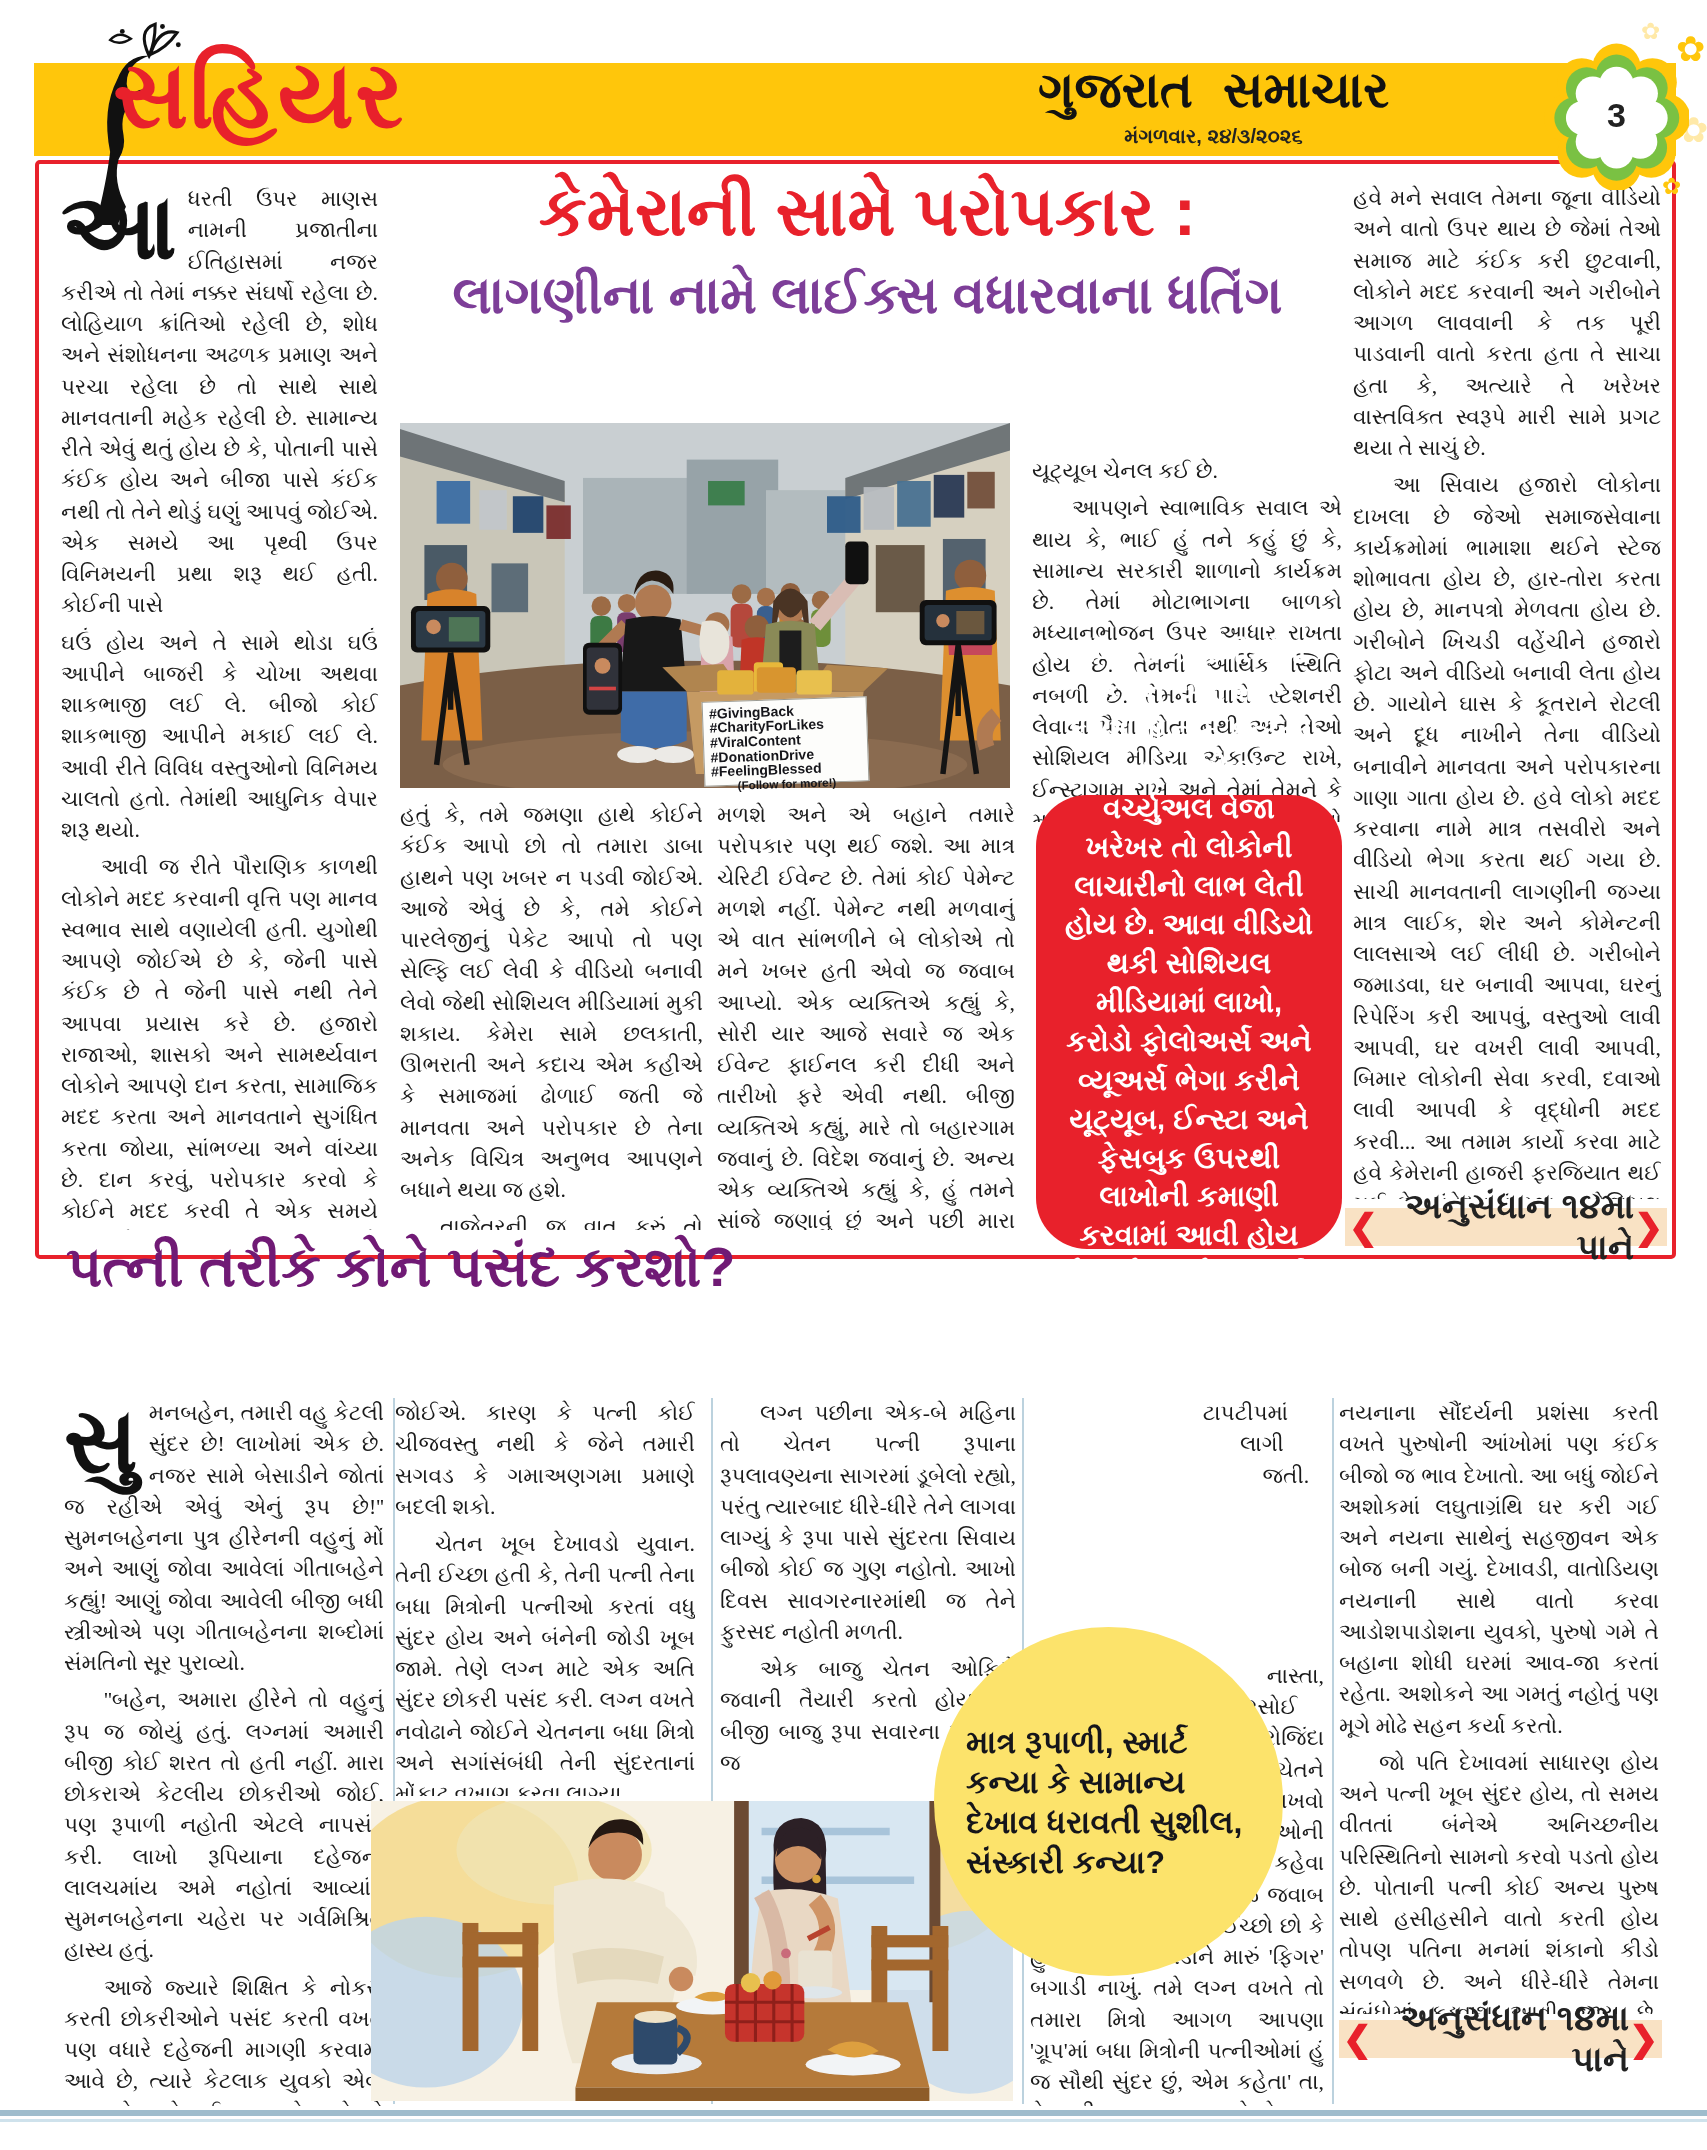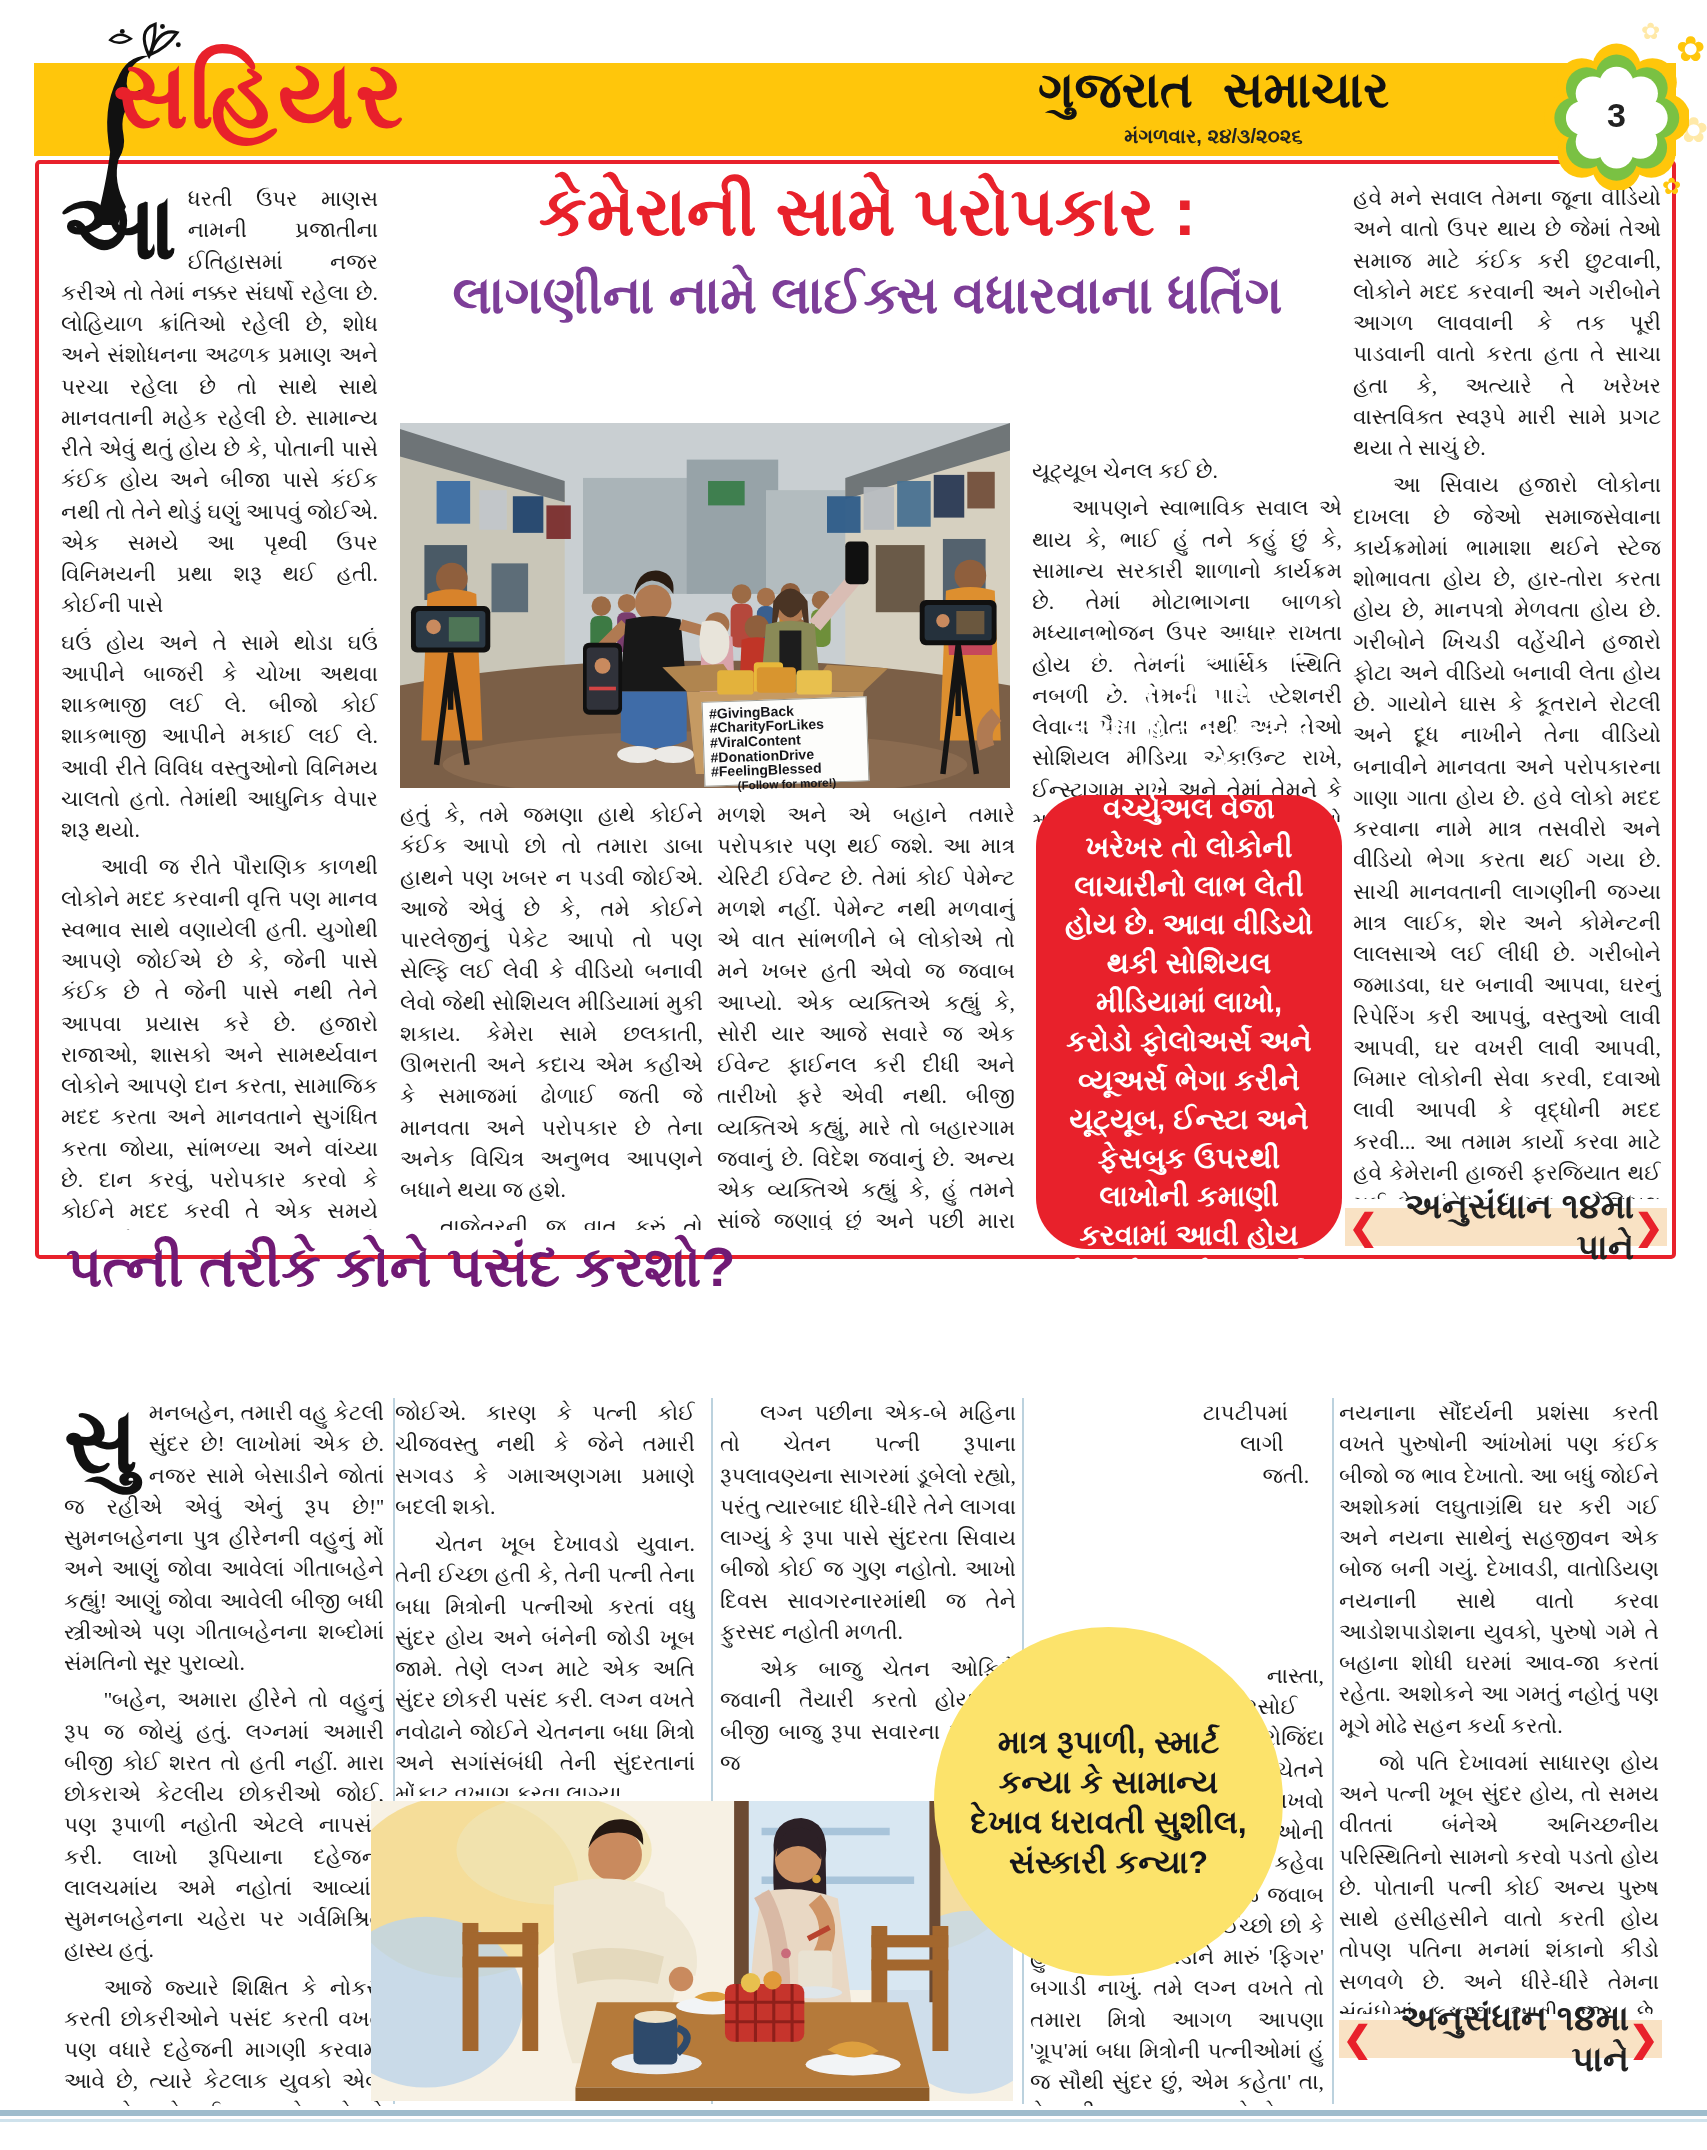--- a/index.html
+++ b/index.html
@@ -57,21 +57,21 @@
     font-weight:bold; font-size:35px; color:#222; }
   .cont-bar .bracket { color:#e8212b; font-size:35px; font-weight:bold; line-height:1; }
   
   .b-headline { position:absolute; left:66px; top:1236px; width:701px; font-family:"Liberation Sans", sans-serif;
     font-weight:bold; font-size:56px; color:#701a75; line-height:1.1; }
   .vrule { position:absolute; width:1.8px; background:#bcd2de; z-index:0; }
   .b-illustration { position:absolute; left:371px; top:1801px; width:642px; height:300px; z-index:2; }
   .b-illustration svg { width:100%; height:100%; display:block; }
   .b-circle { position:absolute; left:934px; top:1627px; width:349px; height:349px; border-radius:50%;
     background:#fce36b; z-index:4; display:flex; align-items:center; justify-content:center;
-    padding:37px 32px; text-align:center; font-family:"Liberation Sans", sans-serif;
+    padding:37px 32px; text-align:left; font-family:"Liberation Sans", sans-serif;
     font-weight:bold; font-size:32px; line-height:1.25; color:#15151a; }
   .circle-spacer { float:left; width:261px; height:357px; margin-top:221px;
     shape-outside:circle(178px at 78px 182px); }
   .bottom-rule1 { position:absolute; left:0; top:2110px; width:1708px; height:5.5px; background:#9fbccc; }
   .bottom-rule2 { position:absolute; left:0; top:2119px; width:1708px; height:3px; background:#cfe2ec; }
 </style>
 </head>
 <body>
 
 <div class="page">

